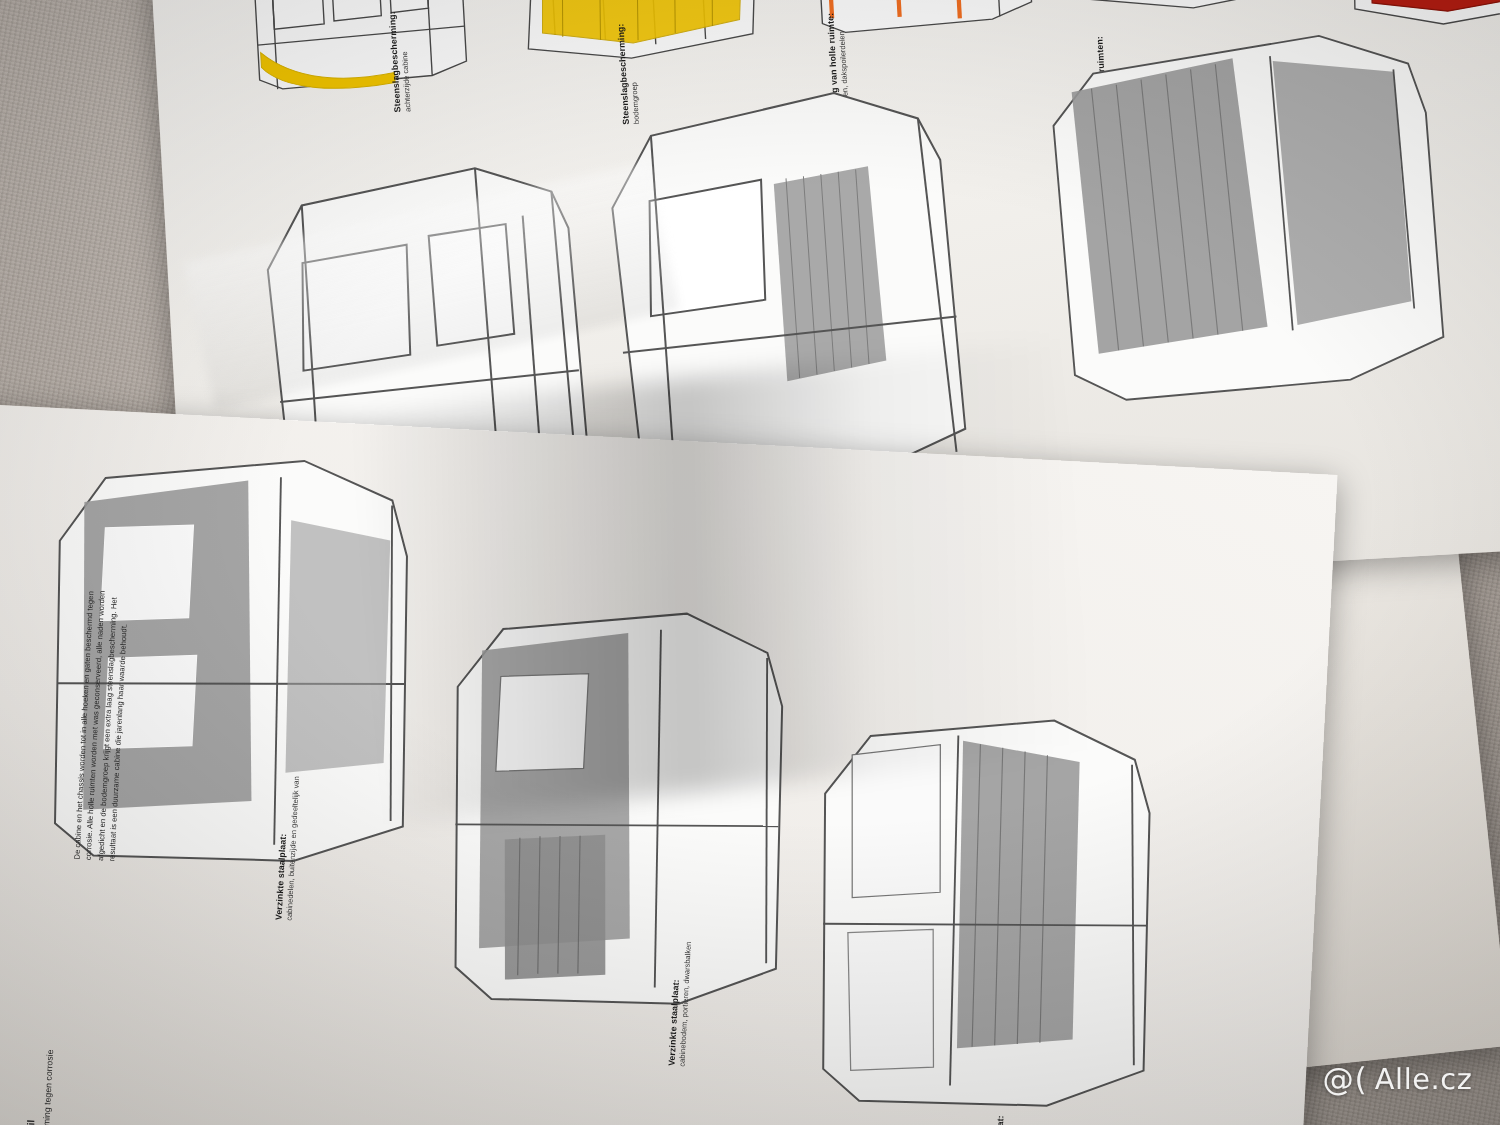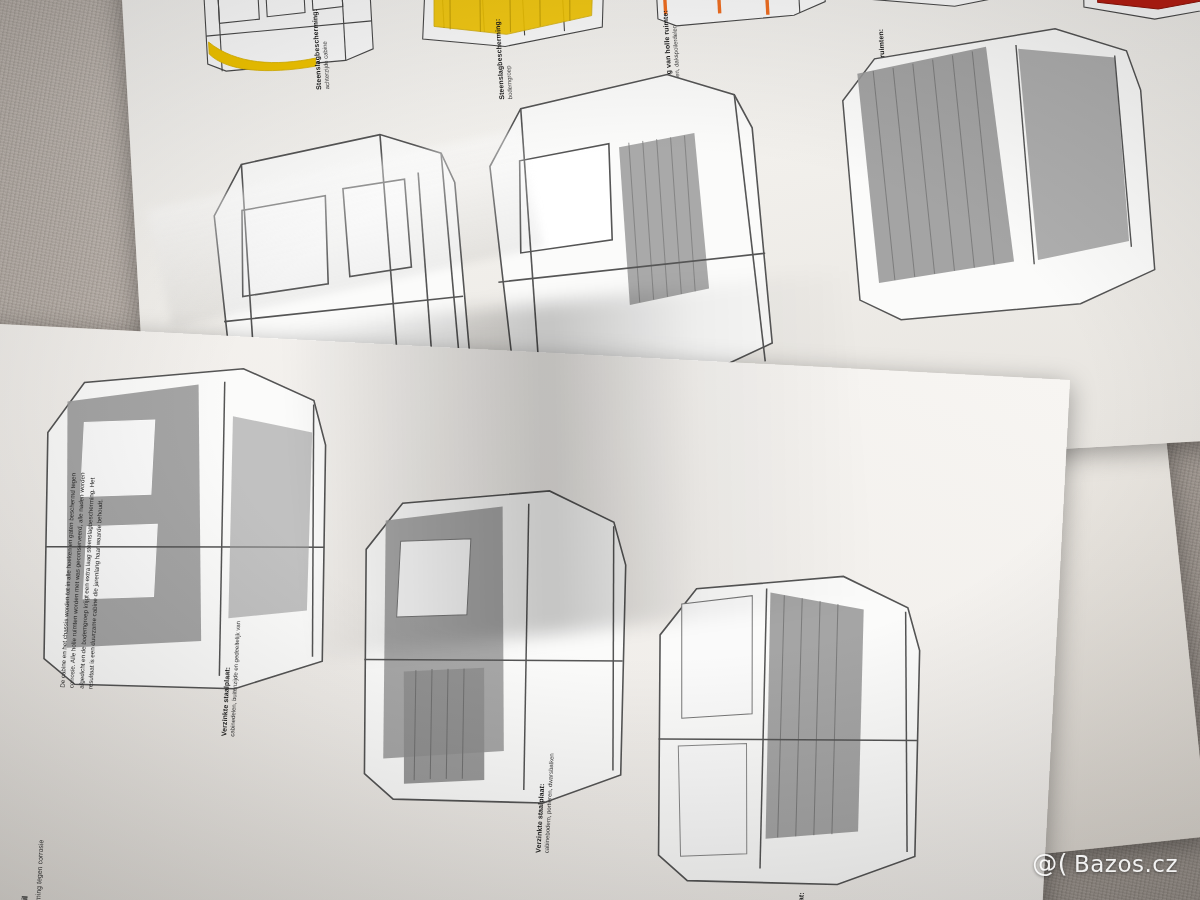--- a/index.html
+++ b/index.html
@@ -331,16 +331,16 @@
     <div class="bodycopy" style="left:155px;top:360px;transform:rotate(-90deg);transform-origin:left top;width:230px;">De cabine en het chassis worden tot in alle hoeken en gaten beschermd tegen corrosie. Alle holle ruimten worden met was geconserveerd, alle naden worden afgedicht en de bodemgroep krijgt een extra laag steenslagbescherming. Het resultaat is een duurzame cabine die jarenlang haar waarde behoudt.</div>
     <div class="bodycopy" style="left:128px;top:600px;transform:rotate(-90deg);transform-origin:left top;width:120px;font-weight:bold;font-size:8px;">In detail</div>
     <div class="bodycopy" style="left:142px;top:600px;transform:rotate(-90deg);transform-origin:left top;width:160px;font-size:7px;">Bescherming tegen corrosie</div>
   </div>
 
   <div class="gutter"></div>
   <div class="carpet-shade"></div>
 
   <div id="watermark">
     <span class="mark">@(</span>
-    <span>Bazos.cz</span>
+    <span>Alle.cz</span>
   </div>
 
 </div>
 
 </body></html>

